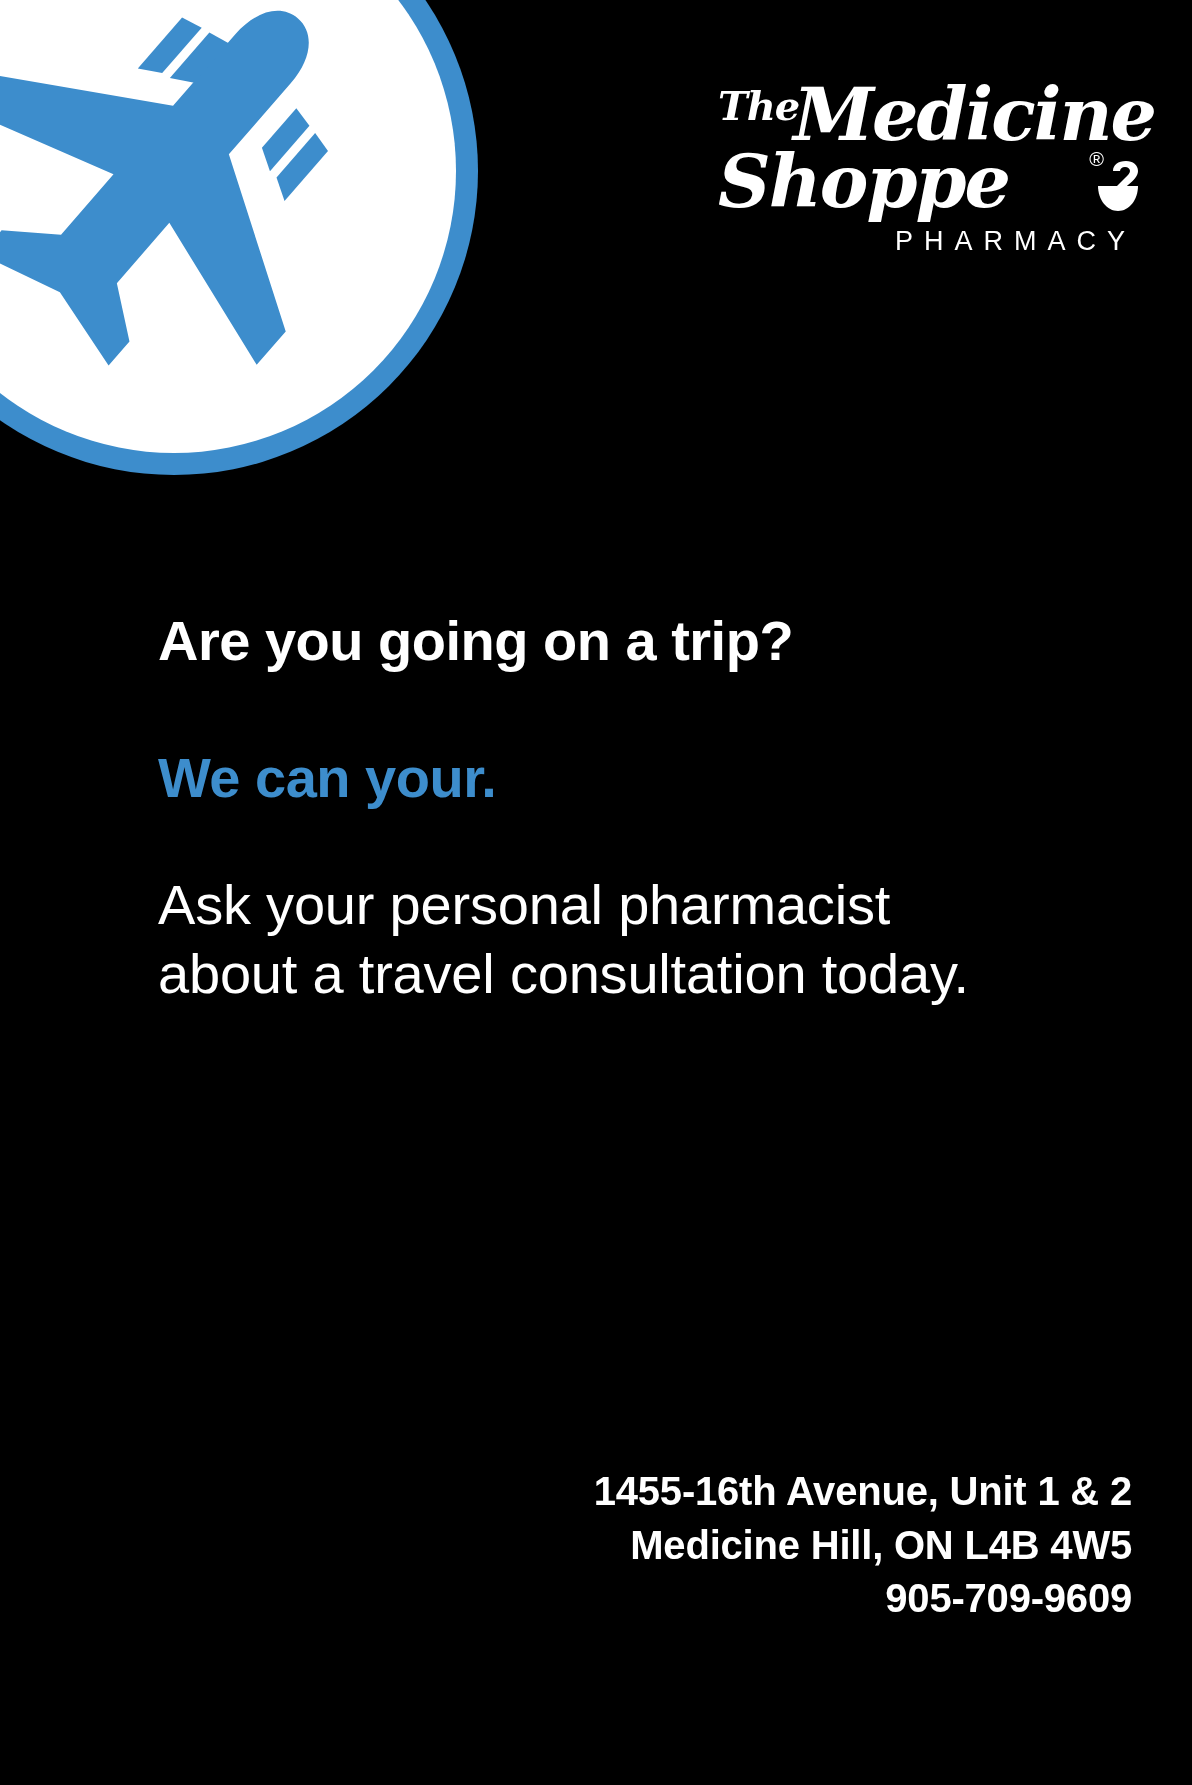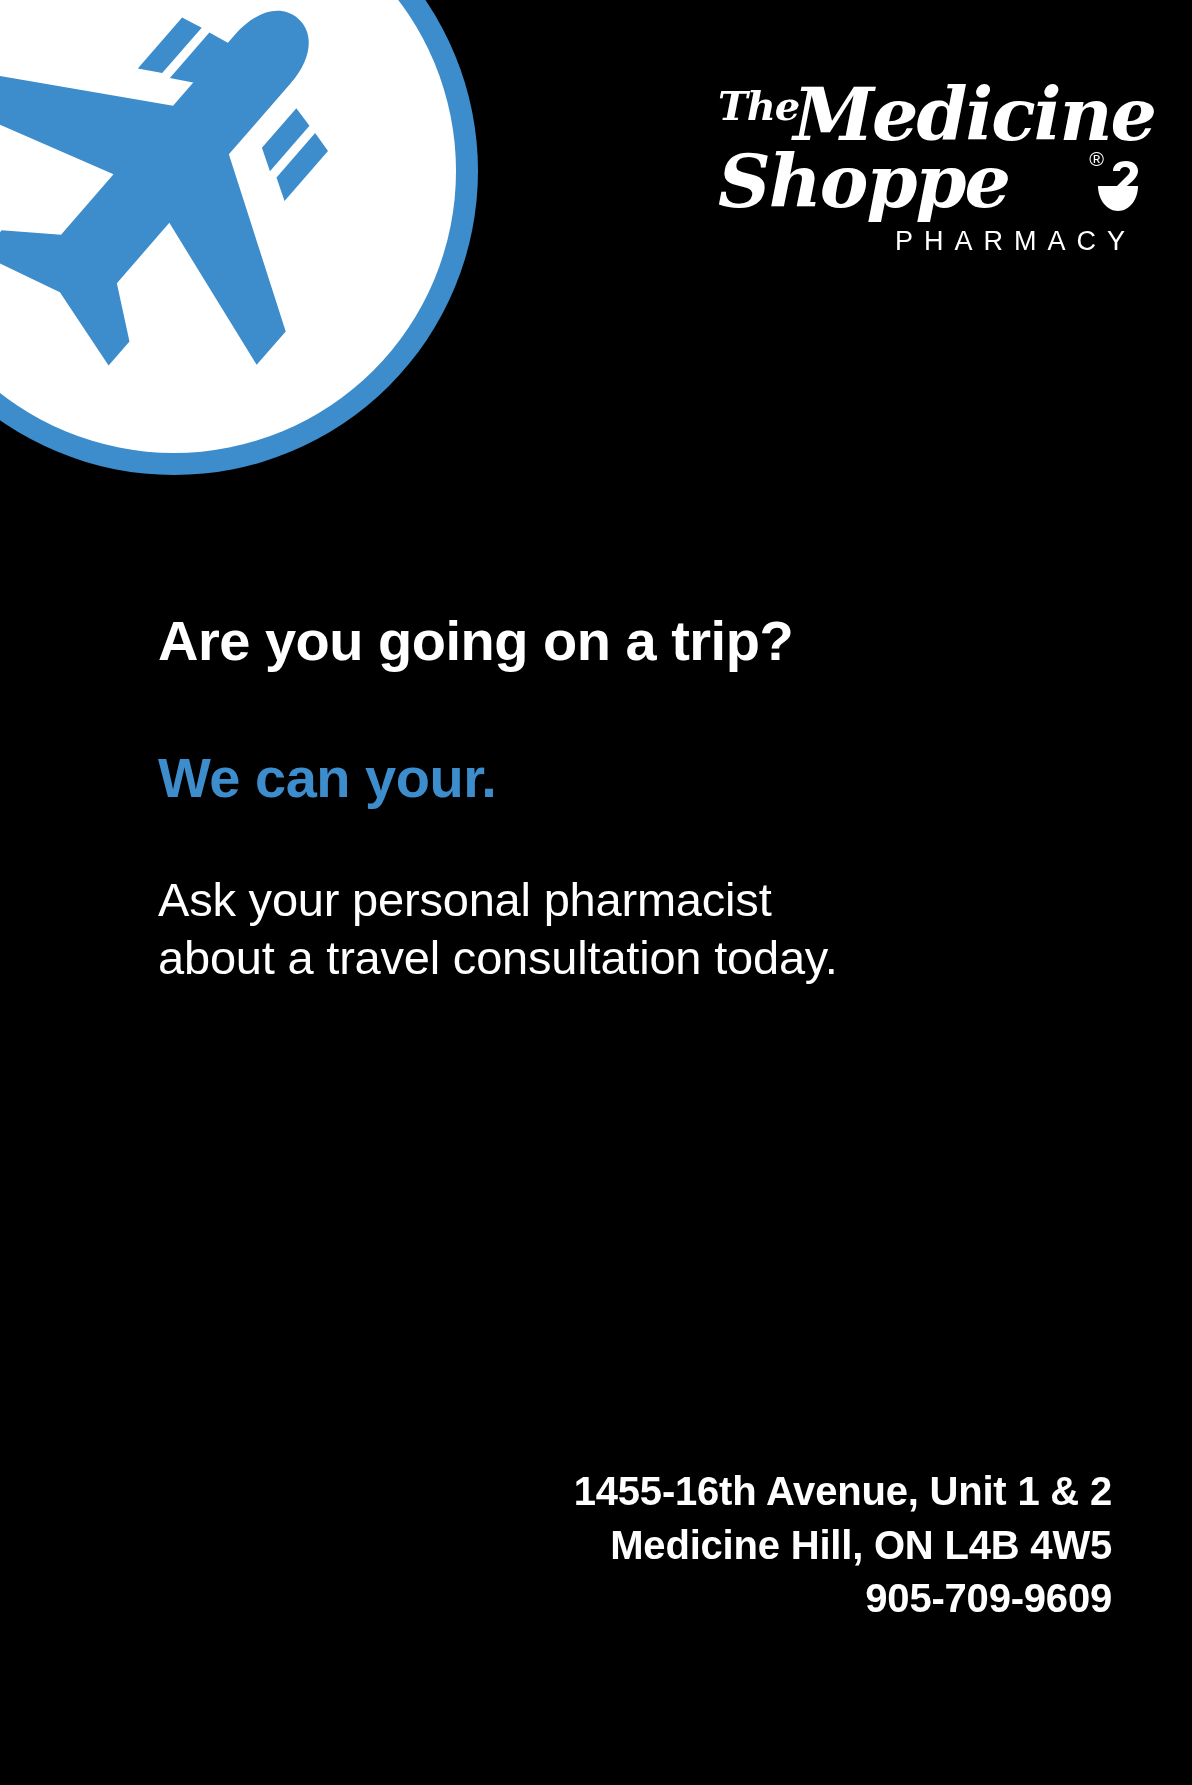--- a/index.html
+++ b/index.html
@@ -142,30 +142,30 @@
   }
   .headline-accent {
     margin-top: 74px;
     color: #3d8dcc;
   }
   .bodycopy {
     margin-top: 62px;
     color: #ffffff;
     font-family: "Liberation Sans", sans-serif;
     font-weight: 300;
-    font-size: 47px;
+    font-size: 56px;
     line-height: 1.22;
     letter-spacing: -0.2px;
   }
   .bodycopy span { display: block; }
 
   
   .address {
     position: absolute;
-    right: 80px;
+    right: 60px;
     bottom: 160px;
     text-align: right;
     color: #ffffff;
     font-family: "Liberation Sans", sans-serif;
     font-weight: 700;
     font-size: 40px;
     line-height: 1.33;
     letter-spacing: -0.2px;
   }
   .address span { display: block; white-space: nowrap; }

